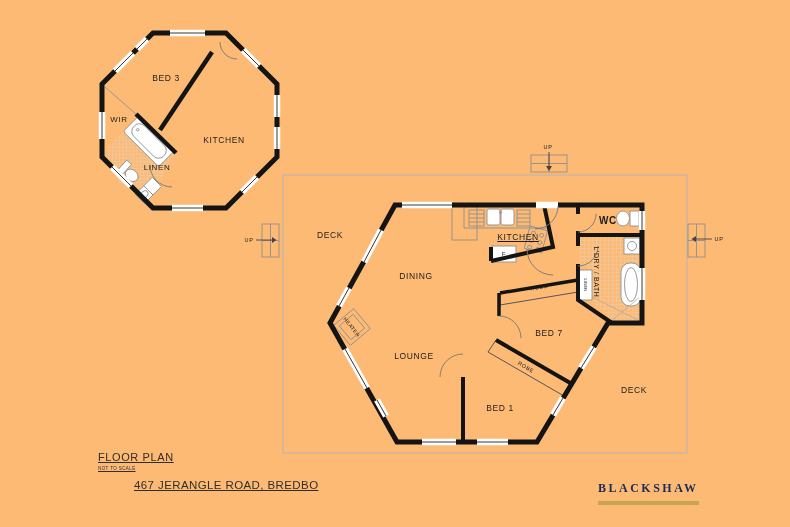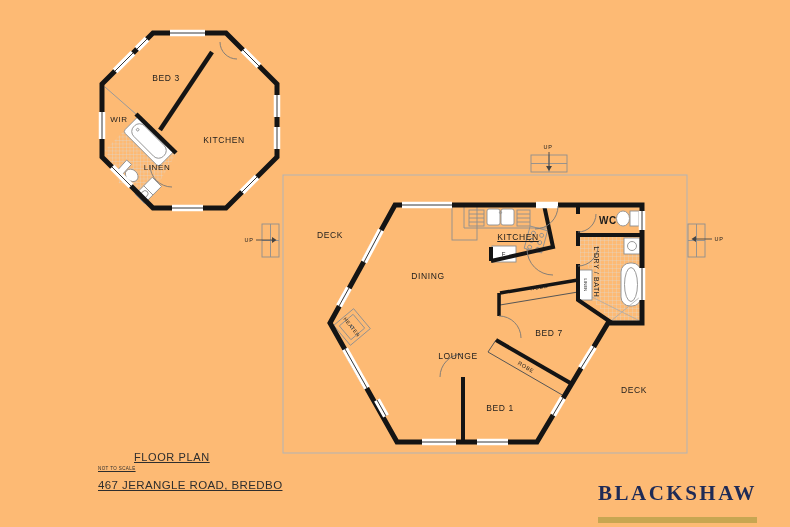--- a/index.html
+++ b/index.html
@@ -2,27 +2,27 @@
 <html><head>
 <meta charset="utf-8">
 <style>
   html,body{margin:0;padding:0;background:#fff;}
   #canvas{position:relative;width:790px;height:527px;background:#fdba74;overflow:hidden;
           font-family:"Liberation Sans", sans-serif;}
   #plan-svg{position:absolute;left:0;top:0;}
   .lbl{position:absolute;color:#1c1c1c;letter-spacing:.6px;white-space:nowrap;
        transform:translate(-50%,-50%);font-size:8.5px;}
   .titleblock{position:absolute;left:98px;top:451px;color:#2e2e2e;}
-  .tb-title{font-size:11px;letter-spacing:.6px;text-decoration:underline;margin-left:36px;}
+  .tb-title{font-size:11px;letter-spacing:.6px;text-decoration:underline;}
   .tb-note{font-size:4.5px;letter-spacing:.4px;text-decoration:underline;margin-top:3px;}
-  .tb-address{font-size:11.5px;letter-spacing:.4px;text-decoration:underline;margin-top:8px;}
+  .tb-address{font-size:11.5px;letter-spacing:.4px;text-decoration:underline;margin-top:8px;margin-left:36px;}
   .brand{position:absolute;left:598px;top:481px;
          font-family:"Liberation Serif","DejaVu Serif",serif;font-weight:bold;
-         font-size:21px;letter-spacing:2.5px;color:#1e2a56;
-         border-bottom:6px solid #f97316;padding-bottom:11px;}
+         font-size:12px;letter-spacing:2.5px;color:#1e2a56;
+         border-bottom:4px solid #f97316;padding-bottom:5px;}
 </style>
 </head>
 <body>
 
 <div id="canvas">
 
 <svg id="plan-svg" width="790" height="527" viewBox="0 0 790 527">
   <defs>
     <pattern id="tilesA" width="4" height="4" patternUnits="userSpaceOnUse">
       <path d="M4 0H0V4" fill="none" stroke="#d9d9d9" stroke-width="0.6"></path>
@@ -217,22 +217,22 @@
 </svg>
 
 <div class="lbl" style="left:166px;top:78px;">BED 3</div>
 <div class="lbl" style="left:119px;top:119px;font-size:8px;">WIR</div>
 <div class="lbl" style="left:157px;top:167px;font-size:8px;">LINEN</div>
 <div class="lbl" style="left:224px;top:140px;">KITCHEN</div>
 
 <div class="lbl" style="left:330px;top:235px;">DECK</div>
 <div class="lbl" style="left:634px;top:390px;">DECK</div>
 <div class="lbl" style="left:518px;top:237px;text-decoration:underline;">KITCHEN</div>
-<div class="lbl" style="left:428px;top:276px;">DINING</div>
-<div class="lbl" style="left:414px;top:356px;margin-left:44px;">LOUNGE</div>
+<div class="lbl" style="left:416px;top:276px;">DINING</div>
+<div class="lbl" style="left:414px;top:356px;">LOUNGE</div>
 <div class="lbl" style="left:500px;top:408px;">BED 1</div>
 <div class="lbl" style="left:549px;top:333px;">BED 7</div>
 <div class="lbl" style="left:608px;top:220px;font-size:10px;font-weight:bold;">WC</div>
 <div class="lbl" style="left:596px;top:272px;font-size:7px;transform:translate(-50%,-50%) rotate(90deg);">L'DRY / BATH</div>
 <div class="lbl" style="left:585px;top:285px;font-size:4px;letter-spacing:.2px;transform:translate(-50%,-50%) rotate(90deg);">LINEN</div>
 <div class="lbl" style="left:539px;top:287px;font-size:5.5px;transform:translate(-50%,-50%) rotate(-9deg);">ROBE</div>
 <div class="lbl" style="left:526px;top:367px;font-size:5.5px;transform:translate(-50%,-50%) rotate(30deg);">ROBE</div>
 <div class="lbl" style="left:352px;top:327px;font-size:5px;transform:translate(-50%,-50%) rotate(52deg);">HEATER</div>
 <div class="lbl" style="left:504px;top:254px;font-size:6px;">F</div>
 

